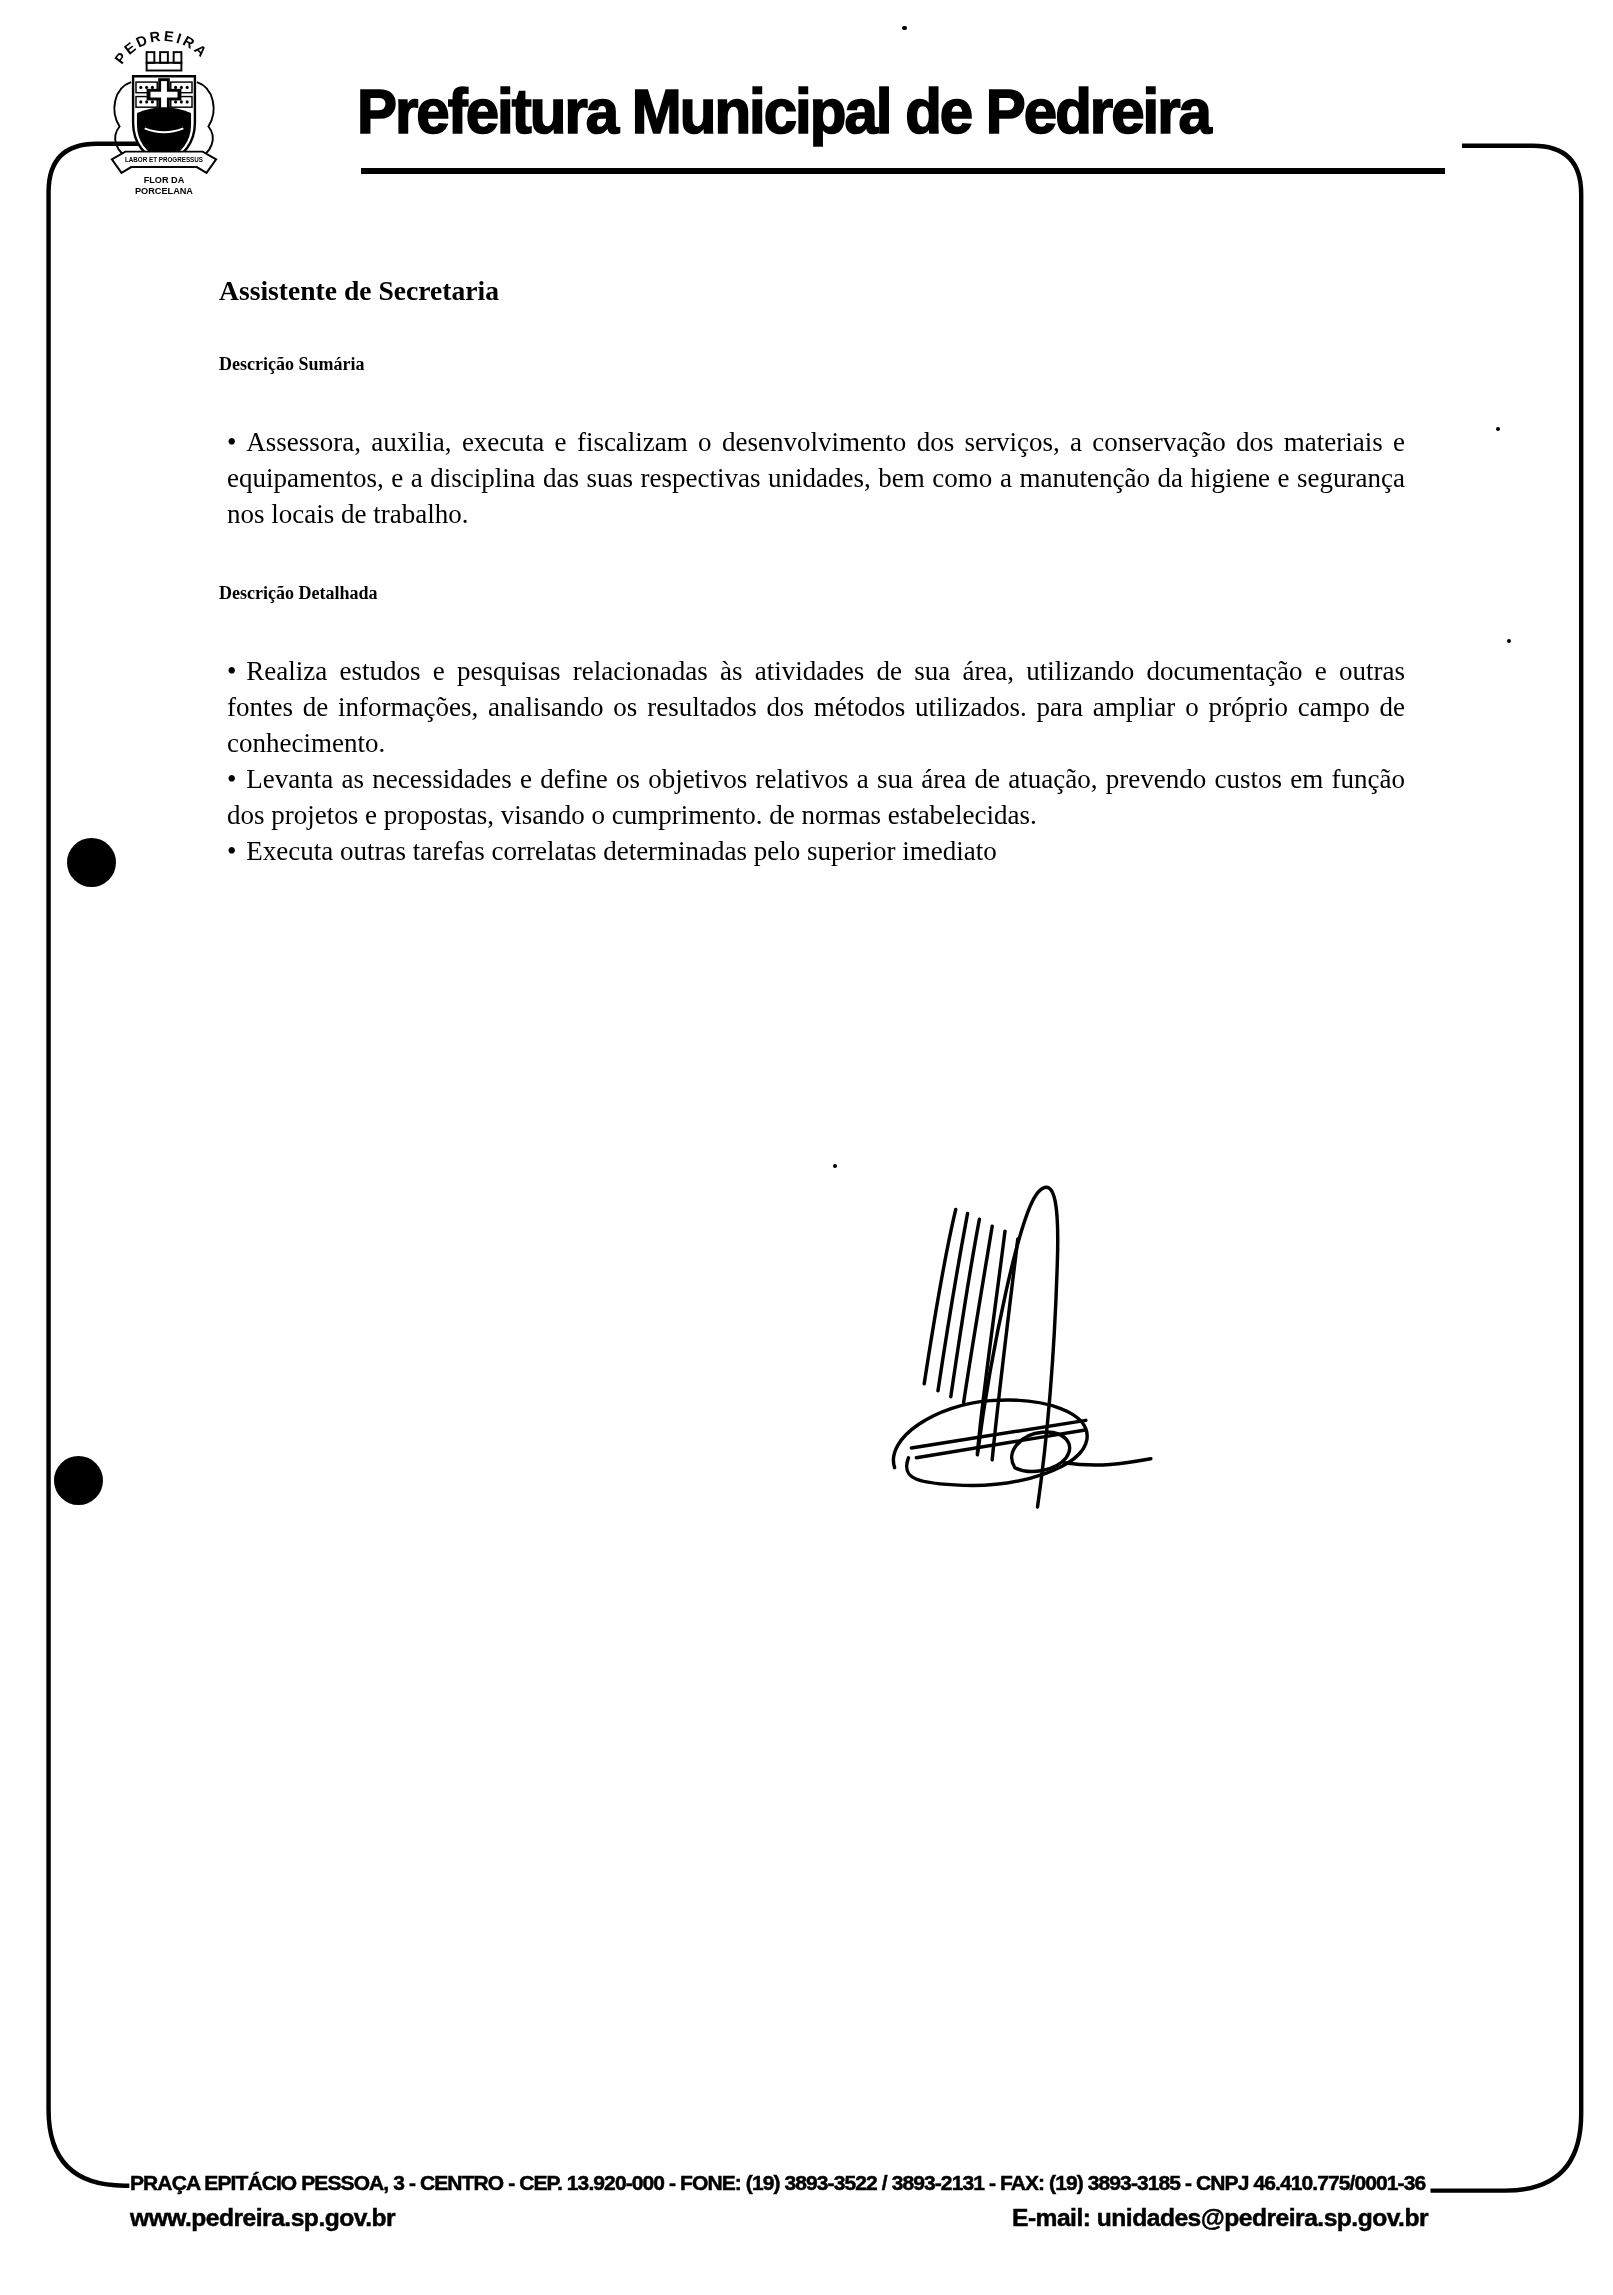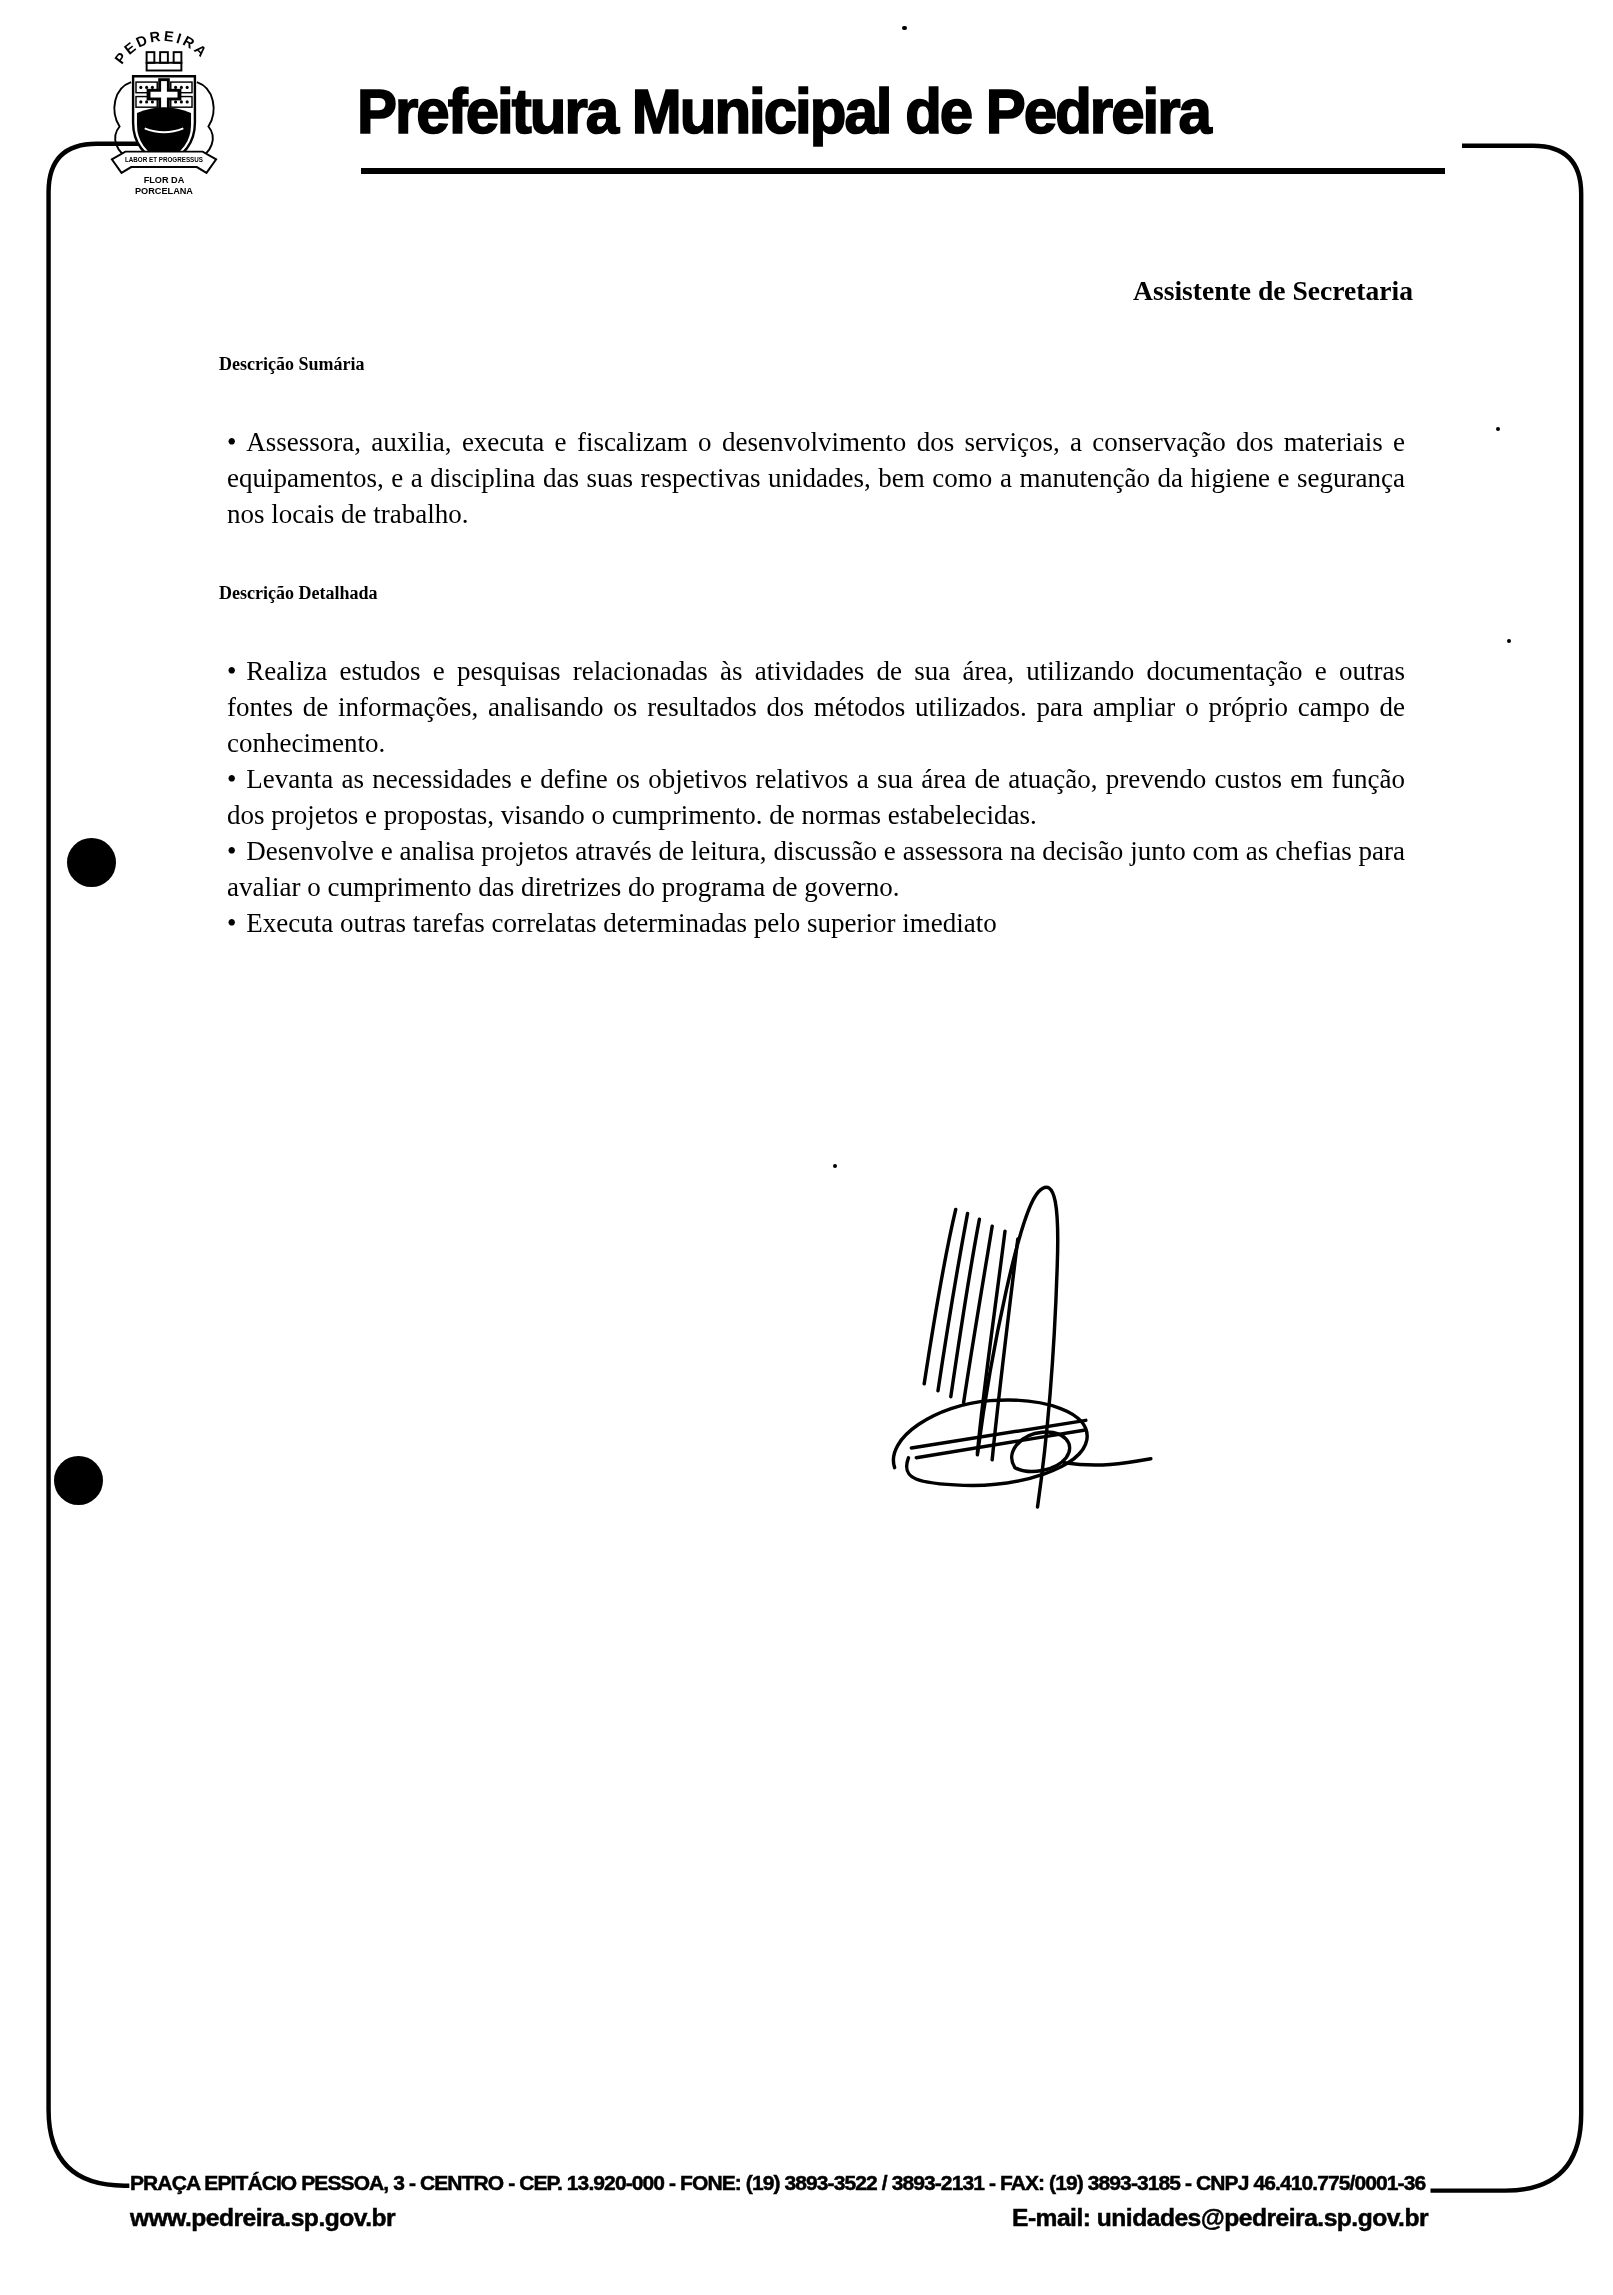--- a/index.html
+++ b/index.html
@@ -13,21 +13,21 @@
   .masthead-title{position:absolute;left:357px;top:75px;width:1093px;
         font-family:"Liberation Sans",sans-serif;font-weight:700;font-size:60px;
         letter-spacing:-2px;white-space:nowrap;-webkit-text-stroke:1.6px #000;
         transform:scaleY(1.06);transform-origin:top left;}
   .masthead-rule{position:absolute;left:361px;top:168px;width:1084px;height:5.9px;background:#000;}
   .estado{position:absolute;left:717px;top:181px;width:296px;text-align:center;
         font-family:"Liberation Sans",sans-serif;font-weight:700;font-size:24.6px;
         letter-spacing:0.2px;-webkit-text-stroke:0.6px #000;}
   
   .content{position:absolute;left:219px;top:274px;width:1194px;}
-  .job-title{font-size:27.6px;line-height:33px;font-weight:700;margin:0 0 41px 0;text-align:right;}
+  .job-title{font-size:27.6px;line-height:33px;font-weight:700;margin:0 0 41px 0;}
   .section-heading{font-size:18px;line-height:33px;font-weight:700;margin:0 0 43px 0;}
   .section-heading.second{margin-top:45px;}
   .bullet-list{margin:8px;padding:0;}
   .para{margin:0;font-size:27px;line-height:36px;text-align:justify;}
   .bullet-glyph{display:inline-block;margin-right:9.9px;}
   
   .signature{position:absolute;left:857px;top:1172px;width:296px;height:340px;}
   
   .punch{position:absolute;width:49px;height:49px;border-radius:50%;background:#000;}
   .punch1{left:67px;top:838px;}
@@ -124,21 +124,20 @@
         <p class="para"><span class="bullet-glyph">•</span><span>Assessora, auxilia, executa e fiscalizam o desenvolvimento dos serviços, a conservação dos materiais e equipamentos, e a disciplina das suas respectivas unidades, bem como a manutenção da higiene e segurança nos locais de trabalho.</span></p>
       </div>
 
     <h3 class="section-heading second">Descrição Detalhada</h3>
     <div class="bullet-list">
 
         <p class="para"><span class="bullet-glyph">•</span><span>Realiza estudos e pesquisas relacionadas às atividades de sua área, utilizando documentação e outras fontes de informações, analisando os resultados dos métodos utilizados. para ampliar o próprio campo de conhecimento.</span></p>
 
         <p class="para"><span class="bullet-glyph">•</span><span>Levanta as necessidades e define os objetivos relativos a sua área de atuação, prevendo custos em função dos projetos e propostas, visando o cumprimento. de normas estabelecidas.</span></p>
 
-        <p class="para"><span class="bullet-glyph">•</span><span>Desenvolve e analisa projetos através de leitura, discussão e assessora na decisão junto com as chefias para avaliar o cumprimento das diretrizes do programa de governo.</span></p>
 
 
         <p class="para"><span class="bullet-glyph">•</span><span>Executa outras tarefas correlatas determinadas pelo superior imediato</span></p>
       </div>
   </div>
 
   <svg class="signature" viewBox="0 0 300 345" xmlns="http://www.w3.org/2000/svg">
     <g fill="none" stroke="#000" stroke-width="3.5" stroke-linecap="round">
       <path d="M68,215 C78,150 90,80 100,38"></path>
       <path d="M82,222 C92,155 104,85 112,42"></path>

